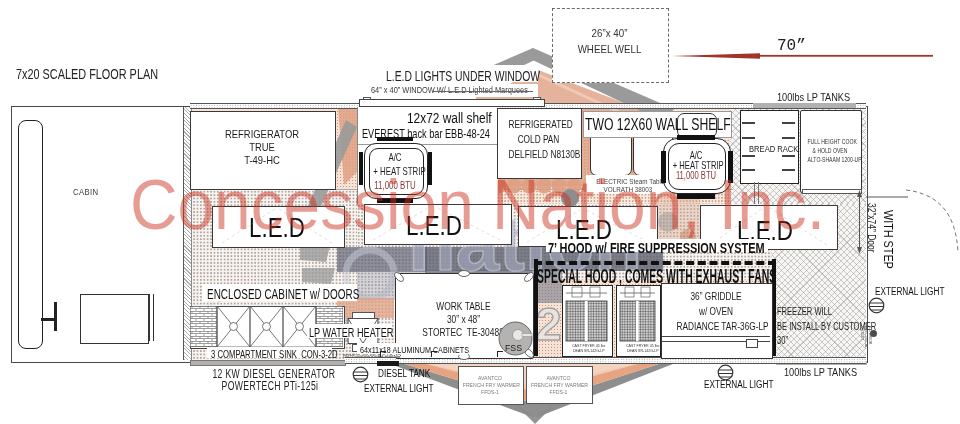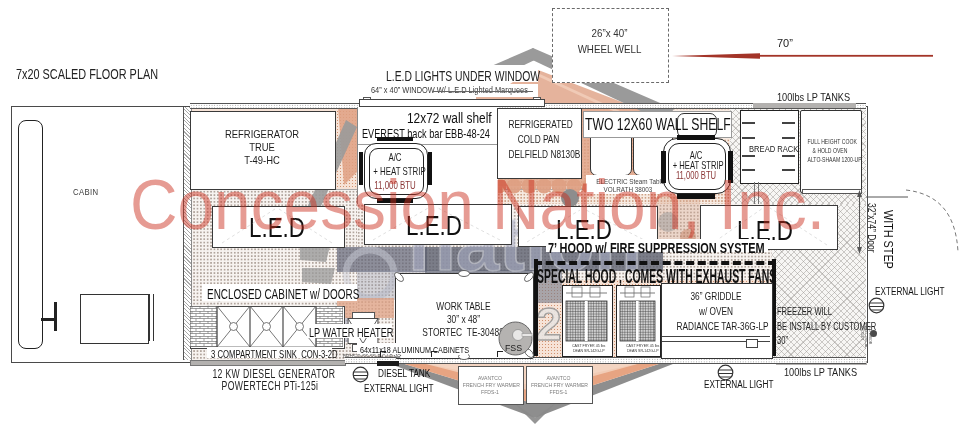--- a/index.html
+++ b/index.html
@@ -119,21 +119,21 @@
   <div class="abs" style="left:533px;top:96.5px;width:6px;height:4px;border:0.9px solid #555;background:#fff;"></div>
   <div class="abs" style="left:359px;top:99px;width:184px;height:6px;border:1px solid #444;background:#fff;"></div>
 
   <div class="abs" style="left:552px;top:8px;width:115px;height:73px;border:1.2px dashed #6a6a6a;background:#fff;"></div>
   <div class="lbl ctr" style="left:562px;top:26px;width:95px;font-size:11.5px;line-height:15.5px;color:#333;transform:scale(0.85,1);transform-origin:center top;">26”x 40”<br>WHEEL WELL</div>
 
   <svg class="abs" style="left:660px;top:40px;" width="290" height="30" viewBox="0 0 290 30">
     <polygon points="12,16 100,13.2 100,18.8" fill="#a33428"></polygon>
     <rect x="98" y="14.9" width="175" height="1.8" fill="#a33428"></rect>
   </svg>
-  <div class="lbl" style="left:777px;top:37px;font-size:11px;color:#222;">70”</div>
+  <div class="lbl" style="left:777px;top:37px;font-size:16px;color:#222;font-family:Liberation Mono, monospace;">70”</div>
 
   <div class="lbl" style="left:777px;top:91px;font-size:11.5px;color:#222;transform:scale(0.8,1);transform-origin:left top;">100lbs LP TANKS</div>
 
   <div class="box" style="left:190px;top:111px;width:144px;height:77px;"></div>
   <div class="lbl ctr" style="left:192px;top:128px;width:140px;font-size:11.8px;line-height:12.9px;transform:scale(0.8,1);transform-origin:center top;">REFRIGERATOR<br>TRUE<br>T-49-HC</div>
 
   <div class="abs" style="left:357px;top:107px;width:140px;height:97px;background:#fff;border-left:1px solid #888;"></div>
   <div class="lbl" style="left:407px;top:109.5px;font-size:14px;color:#111;transform:scale(0.85,1);transform-origin:left top;">12x72 wall shelf</div>
   <div class="lbl" style="left:362px;top:126px;font-size:13.5px;color:#111;transform:scale(0.68,1);transform-origin:left top;">EVEREST back bar EBB-48-24</div>
   <div class="abs" style="left:358px;top:143.5px;width:139px;height:0;border-top:0.9px solid #999;"></div>

